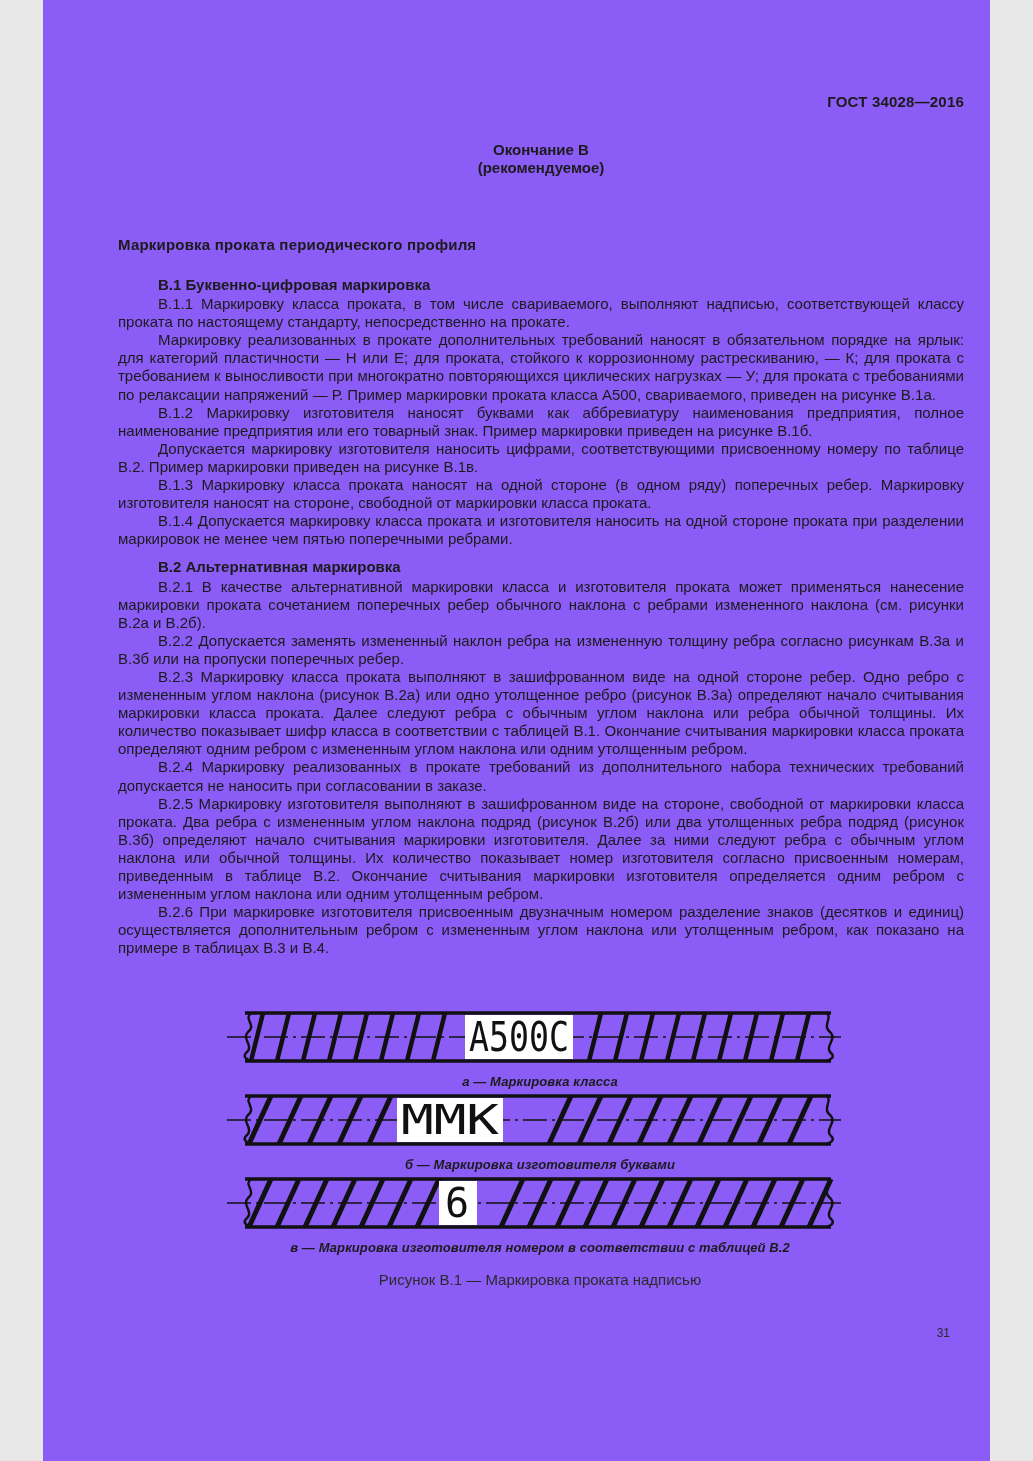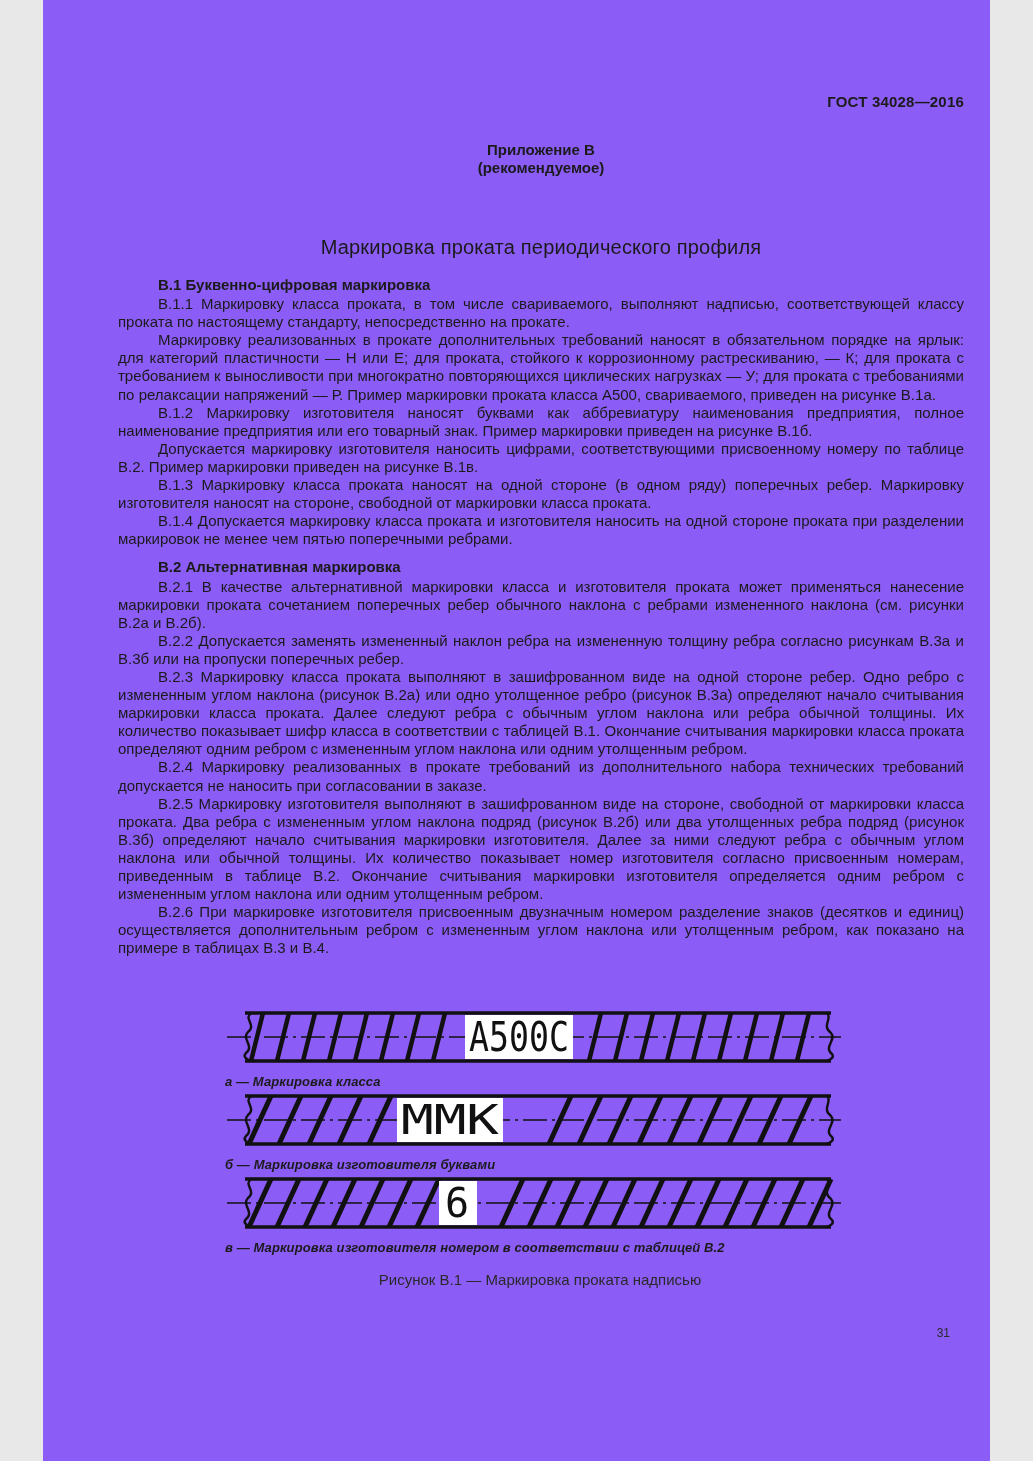--- a/index.html
+++ b/index.html
@@ -11,38 +11,38 @@
   .content { position:absolute; left:75px; top:0; width:846px; }
   .doc-header {
     position:absolute; top:93px; right:0;
     font-size:15px; font-weight:bold; letter-spacing:0.2px;
   }
   .appendix { position:absolute; top:141px; left:0; width:100%; text-align:center; }
   .appendix .label { font-size:15px; font-weight:600; line-height:18px; }
   .appendix .type  { font-size:15px; font-weight:600; line-height:18px; }
   .doc-title {
     position:absolute; top:236px; left:0; width:100%;
-    text-align:center; font-size:20px; font-weight:normal; letter-spacing:0.2px;
+    font-size:15px; font-weight:bold; letter-spacing:0.2px;
   }
   .body-text { position:absolute; top:276px; left:0; width:846px; }
   .section-heading {
     font-size:15px; font-weight:bold; line-height:18.1px;
     text-indent:40px; margin:0 0 1px 0;
   }
   .section-heading.second { margin-top:10px; }
   .body-text p {
     margin:0; font-size:15px; line-height:18.1px;
     text-indent:40px; text-align:justify;
   }
   .figures { position:absolute; top:1006px; left:107px; width:630px; }
   .rebar-wrap { width:630px; height:62px;text-align:right; }
   .rebar-wrap.gap { }
   svg.rebar { display:block; overflow:visible; }
   .bar-caption {
-    margin-top:6px; text-align:left;
+    margin-top:6px; text-align:center;
     font-size:13px; font-weight:bold; font-style:italic; letter-spacing:0.1px;
   }
   .fig-caption {
     margin-top:16px; text-align:center;
     font-size:15px; color:#2a2a2a;
   }
   .page-number { position:absolute; top:1326px; right:14px; font-size:12px; color:#2a2a2a; }
   .rebar-label-text {
     font-family:"DejaVu Sans Mono", monospace;
     font-size:40px; fill:#111;
@@ -50,21 +50,21 @@
 </style>
 </head>
 <body>
 
 <div class="page">
   <div class="content">
 
     <div class="doc-header">ГОСТ 34028—2016</div>
 
     <div class="appendix">
-      <div class="label">Приложение В</div>
+      <div class="label">Окончание В</div>
       <div class="type">(рекомендуемое)</div>
     </div>
 
     <div class="doc-title">Маркировка проката периодического профиля</div>
 
     <div class="body-text">
       <div class="section-heading">В.1 Буквенно-цифровая маркировка</div>
       <p>В.1.1 Маркировку класса проката, в том числе свариваемого, выполняют надписью, соответствующей классу проката по настоящему стандарту, непосредственно на прокате.</p>
       <p>Маркировку реализованных в прокате дополнительных требований наносят в обязательном порядке на ярлык: для категорий пластичности — Н или Е; для проката, стойкого к коррозионному растрескиванию, — К; для проката с требованием к выносливости при многократно повторяющихся циклических нагрузках — У; для проката с требованиями по релаксации напряжений — Р. Пример маркировки проката класса А500, свариваемого, приведен на рисунке В.1а.</p>
       <p>В.1.2 Маркировку изготовителя наносят буквами как аббревиатуру наименования предприятия, полное наименование предприятия или его товарный знак. Пример маркировки приведен на рисунке В.1б.</p>

